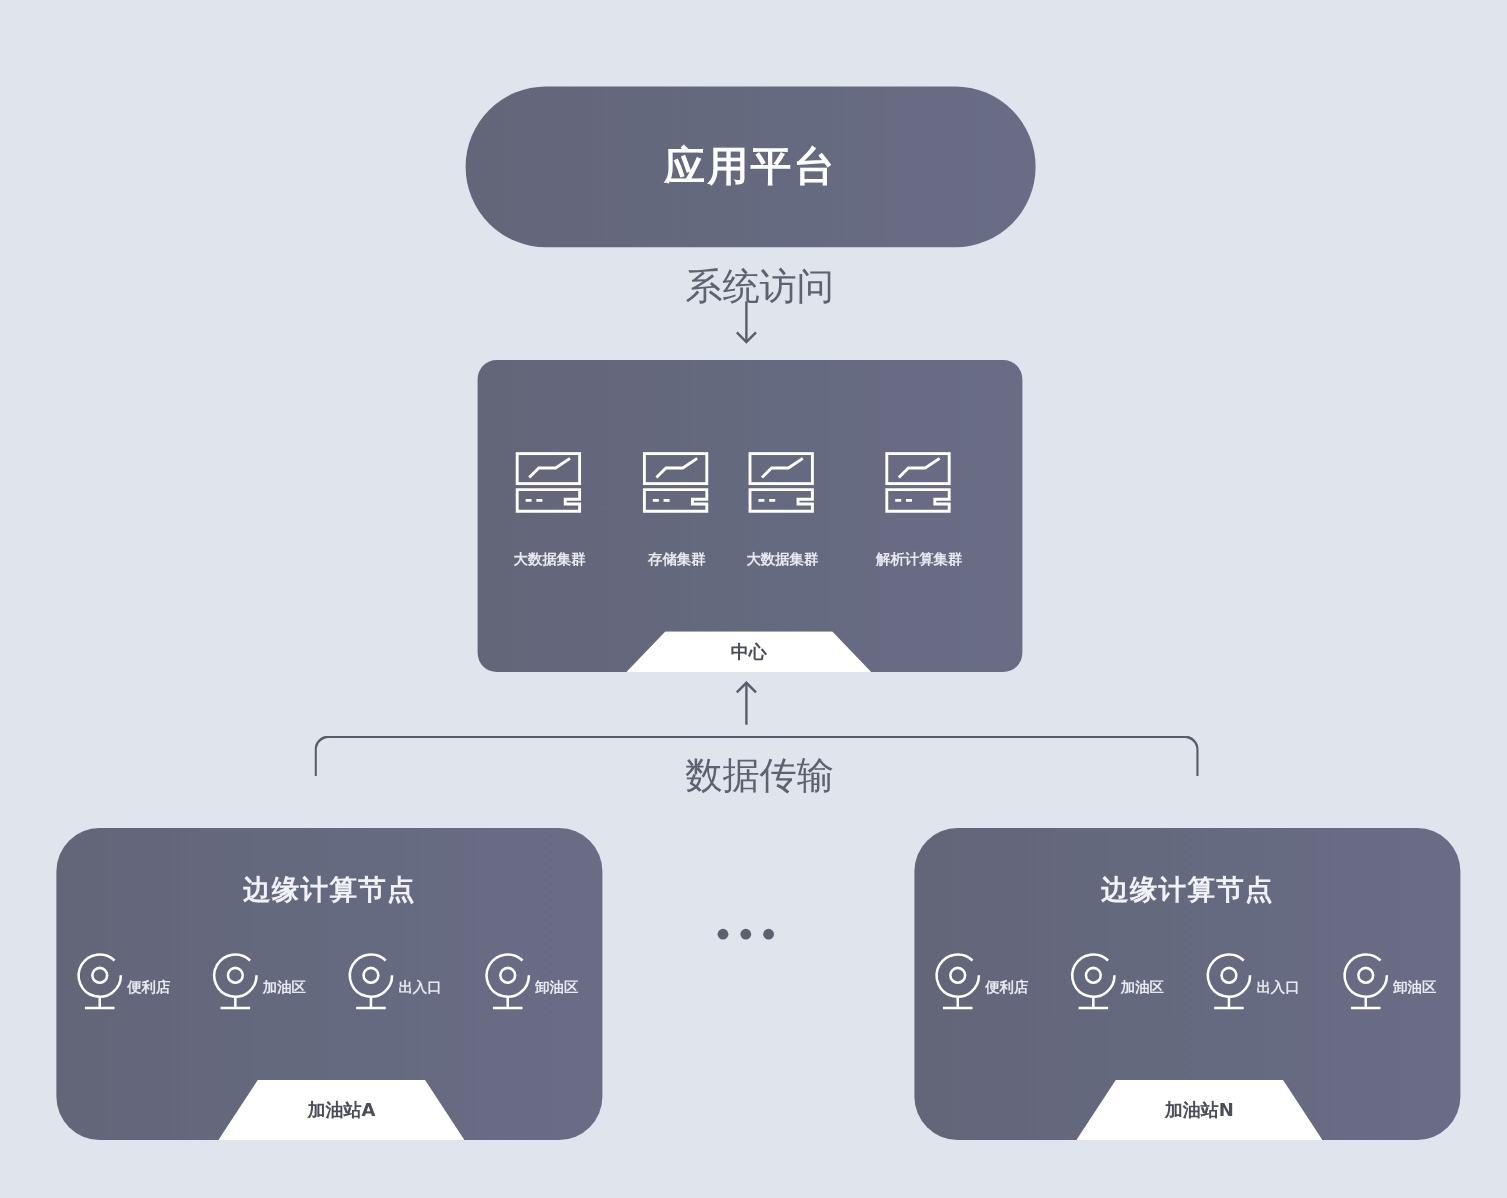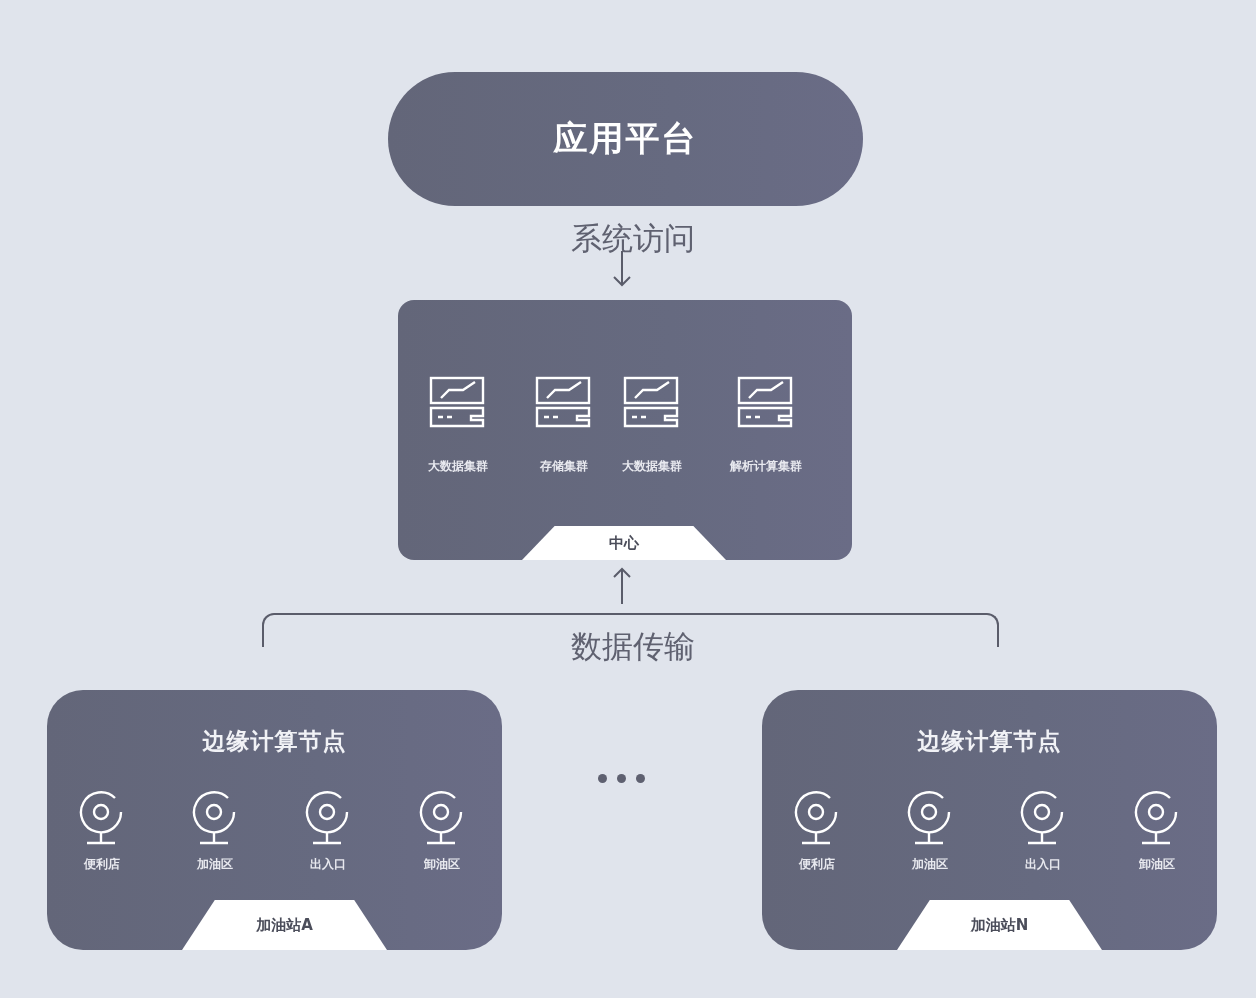--- a/index.html
+++ b/index.html
@@ -48,21 +48,21 @@
     .edge-card {
       top: 646px; width: 455px; height: 260px; border-radius: 36px; overflow: hidden; margin-top: 44px;
     }
     #edge-a { left: 47px; }
     #edge-n { left: 762px; }
     .edge-card .title {
       position: absolute; top: 36px; left: 0; right: 0; text-align: center;
       font-size: 23px; font-weight: bold; color: #f1f2f6; letter-spacing: 1px;
     }
     .cam-item {
-      position: absolute; top: 100px; width: 80px; display: flex; flex-direction: column; align-items: center;
+      position: absolute; top: 100px; width: 80px; display: flex; flex-direction: row; align-items: center;
     }
     .cam-item .cap {
       margin-top: 10px; font-size: 12px; font-weight: bold; color: #e8e9ef; white-space: nowrap;
     }
     .edge-card .tab-badge {
       left: 135px; width: 205px; height: 50px;
       clip-path: polygon(16% 0, 84% 0, 100% 100%, 0 100%);
     }
     #bracket {
       position: absolute; left: 262px; top: 613px; width: 737px; height: 34px;

